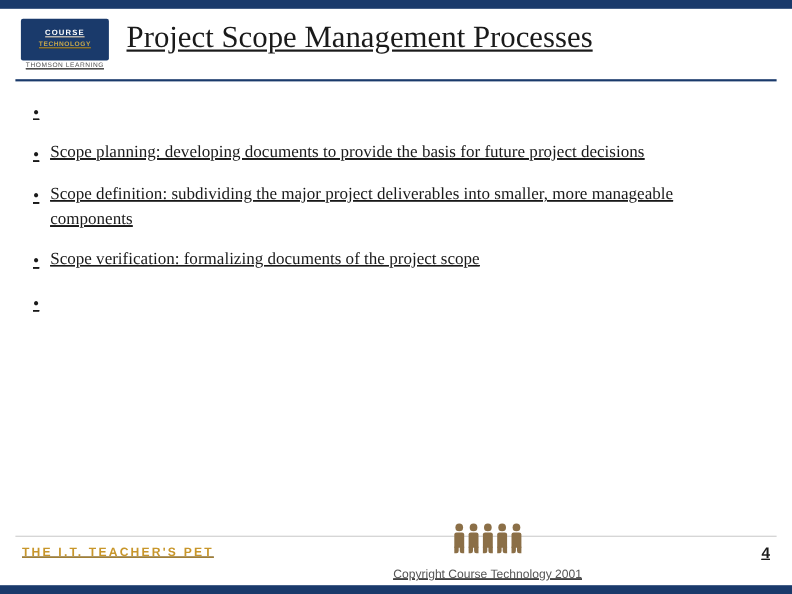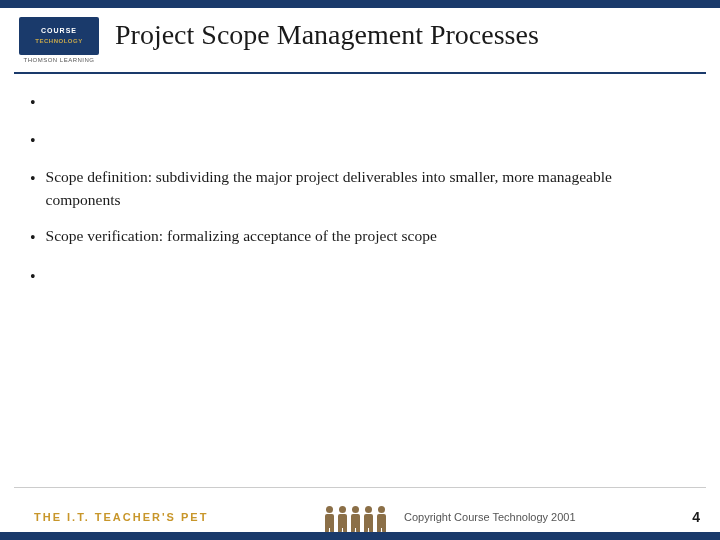--- a/index.html
+++ b/index.html
@@ -1,15 +1,15 @@
 <!DOCTYPE html>
 <html><head>
   <meta charset="utf-8">
   <style>
-    * { margin: 0; padding: 0; box-sizing: border-box; }
+    * { margin: 0; padding: 0; box-sizing: border-box; text-decoration: underline; }
 
     body {
       width: 720px;
       height: 540px;
       background: #ffffff;
       font-family: Georgia, 'Times New Roman', serif;
       overflow: hidden;
       position: relative;
     }
 
@@ -133,21 +133,21 @@
       margin-right: 10px;
       margin-top: 1px;
       flex-shrink: 0;
       color: #1a1a1a;
     }
 
     
     .footer {
       position: absolute;
       bottom: 12px;
-      left: 14px;
+      left: 0;
       right: 0;
       display: flex;
       align-items: center;
       justify-content: space-between;
       padding: 0 20px;
     }
 
     .footer-brand {
       font-family: Arial, sans-serif;
       font-size: 11px;
@@ -259,40 +259,41 @@
 
   <div class="title-divider"></div>
 
   <div class="content">
     <ul class="bullet-list">
       <li>
         <span class="bullet">•</span>
       </li>
       <li>
         <span class="bullet">•</span>
+        <span>Scope planning: developing documents to provide the basis for future project decisions</span>
       </li>
       <li>
         <span class="bullet">•</span>
         <span>Scope definition: subdividing the major project deliverables into smaller, more manageable components</span>
       </li>
       <li>
         <span class="bullet">•</span>
-        <span>Scope verification: formalizing acceptance of the project scope</span>
+        <span>Scope verification: formalizing documents of the project scope</span>
       </li>
       <li>
         <span class="bullet">•</span>
       </li>
     </ul>
   </div>
 
   <div class="footer-divider"></div>
 
   <div class="footer">
     <span class="footer-brand">THE I.T. TEACHER'S PET</span>
-    <div style="display:flex; flex-direction:row; align-items:center; gap:18px;">
+    <div style="display:flex; flex-direction:column; align-items:center; gap:18px;">
 
       <div class="figures">
         <div class="figure">
           <div class="figure-head"></div>
           <div class="figure-body"></div>
         </div>
         <div class="figure">
           <div class="figure-head"></div>
           <div class="figure-body"></div>
         </div>

